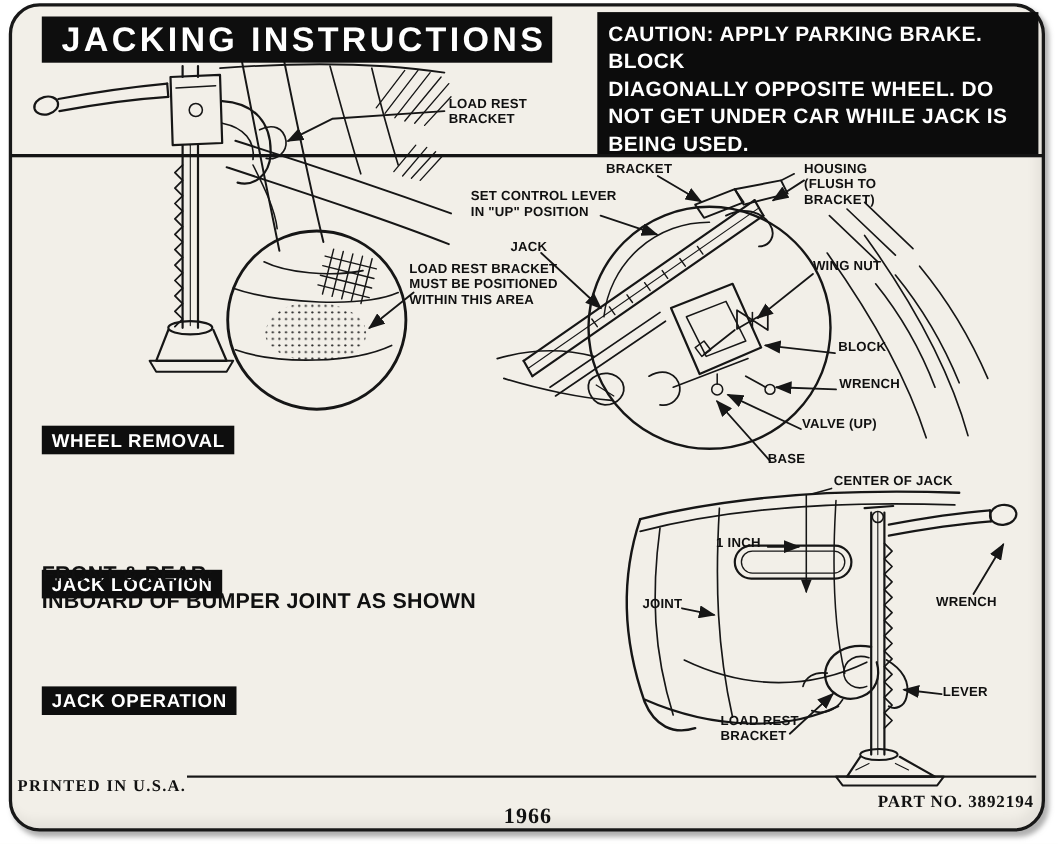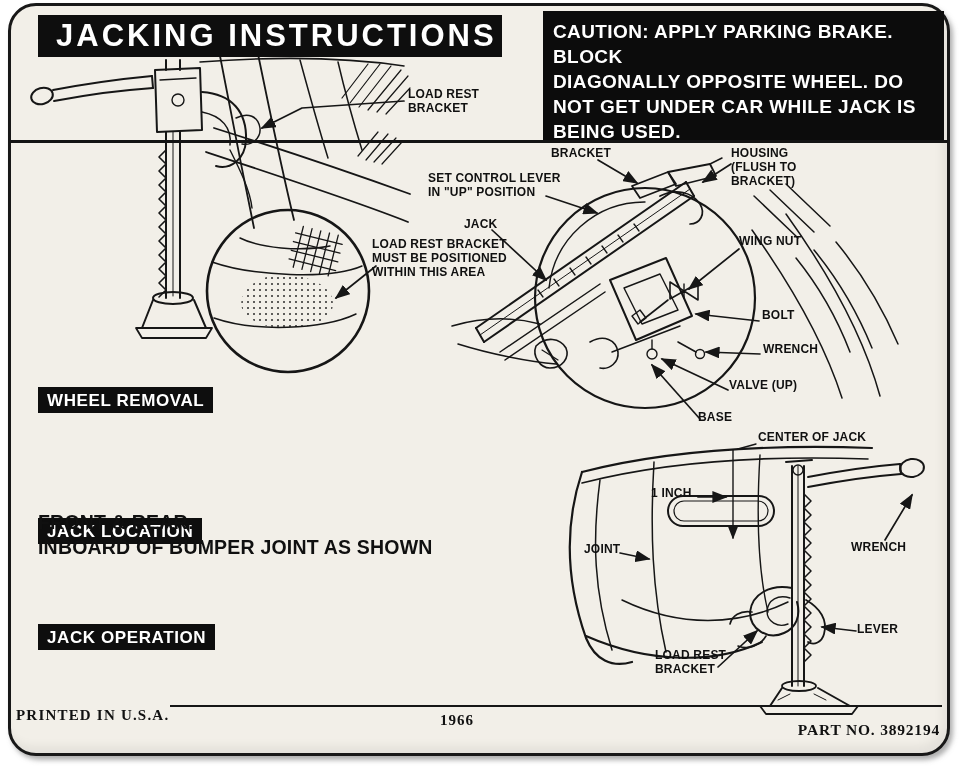--- a/index.html
+++ b/index.html
@@ -37,21 +37,21 @@
   }
 
   .lbl {
     position:absolute; color:#101010; font-weight:bold; font-size:12px;
     line-height:1.16; white-space:pre-line; letter-spacing:.2px;
   }
 
   .hairline { position:absolute; left:170px; top:705px; width:772px; height:2px; background:#161616; }
   .serif { position:absolute; color:#111; font-family:"Liberation Serif", serif; font-weight:bold; white-space:nowrap; }
   .printed { left:16px; top:707px; font-size:15px; letter-spacing:1.2px; }
-  .year { left:440px; top:712px; width:80px; font-size:15px; letter-spacing:1px; }
+  .year { left:440px; top:731px; width:80px; text-align:center; font-size:20px; letter-spacing:1px; }
   .partno { right:22px; top:721px; font-size:15.5px; letter-spacing:.8px; }
 </style>
 </head>
 <body>
 
 <div class="stage">
 
   <div class="decal"></div>
 
   <svg class="art" viewBox="0 0 962 767" fill="none" stroke="#161616" stroke-linecap="round" stroke-linejoin="round">
@@ -252,21 +252,21 @@
 WITHIN THIS AREA</div>
 
   <div class="lbl" style="left:551px;top:147px">BRACKET</div>
   <div class="lbl" style="left:731px;top:147px">HOUSING
 (FLUSH TO
 BRACKET)</div>
   <div class="lbl" style="left:428px;top:172px">SET CONTROL LEVER
 IN "UP" POSITION</div>
   <div class="lbl" style="left:464px;top:218px">JACK</div>
   <div class="lbl" style="left:739px;top:235px">WING NUT</div>
-  <div class="lbl" style="left:762px;top:309px">BOLT</div>
+  <div class="lbl" style="left:762px;top:309px">BLOCK</div>
   <div class="lbl" style="left:763px;top:343px">WRENCH</div>
   <div class="lbl" style="left:729px;top:379px">VALVE (UP)</div>
   <div class="lbl" style="left:698px;top:411px">BASE</div>
 
   <div class="lbl" style="left:758px;top:431px">CENTER OF JACK</div>
   <div class="lbl" style="left:651px;top:487px">1 INCH</div>
   <div class="lbl" style="left:584px;top:543px">JOINT</div>
   <div class="lbl" style="left:851px;top:541px">WRENCH</div>
   <div class="lbl" style="left:857px;top:623px">LEVER</div>
   <div class="lbl" style="left:655px;top:649px">LOAD REST

